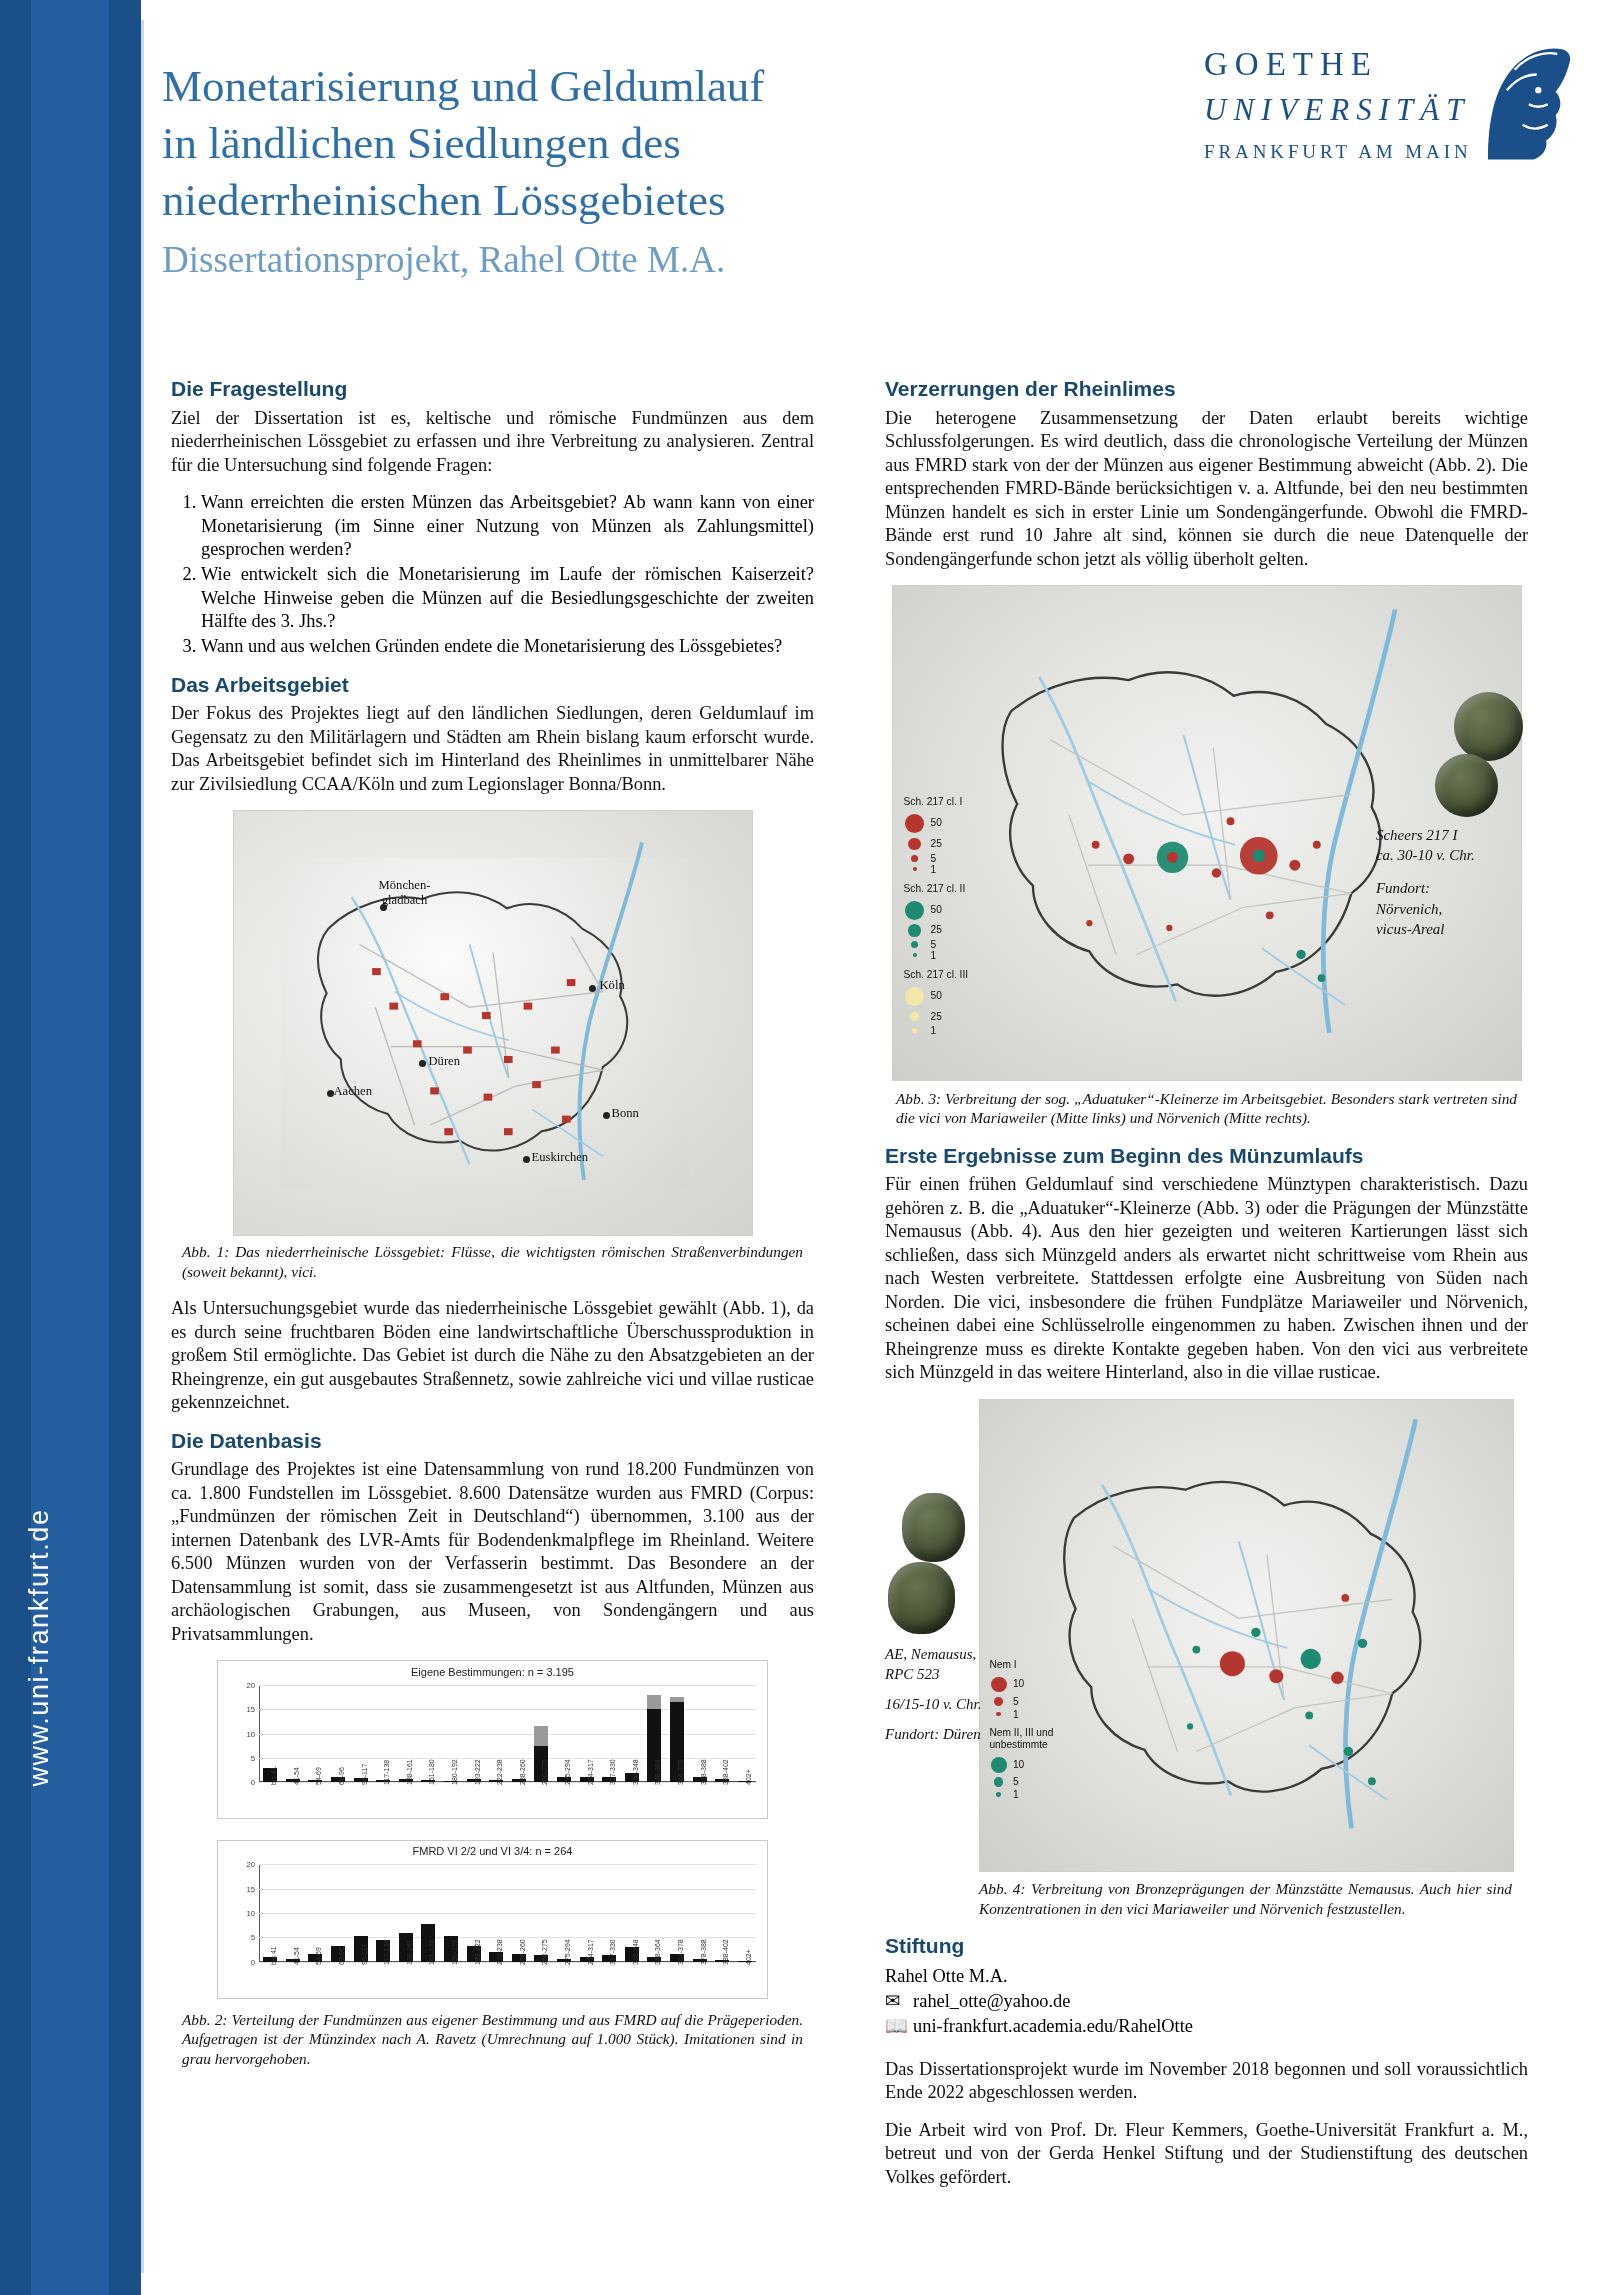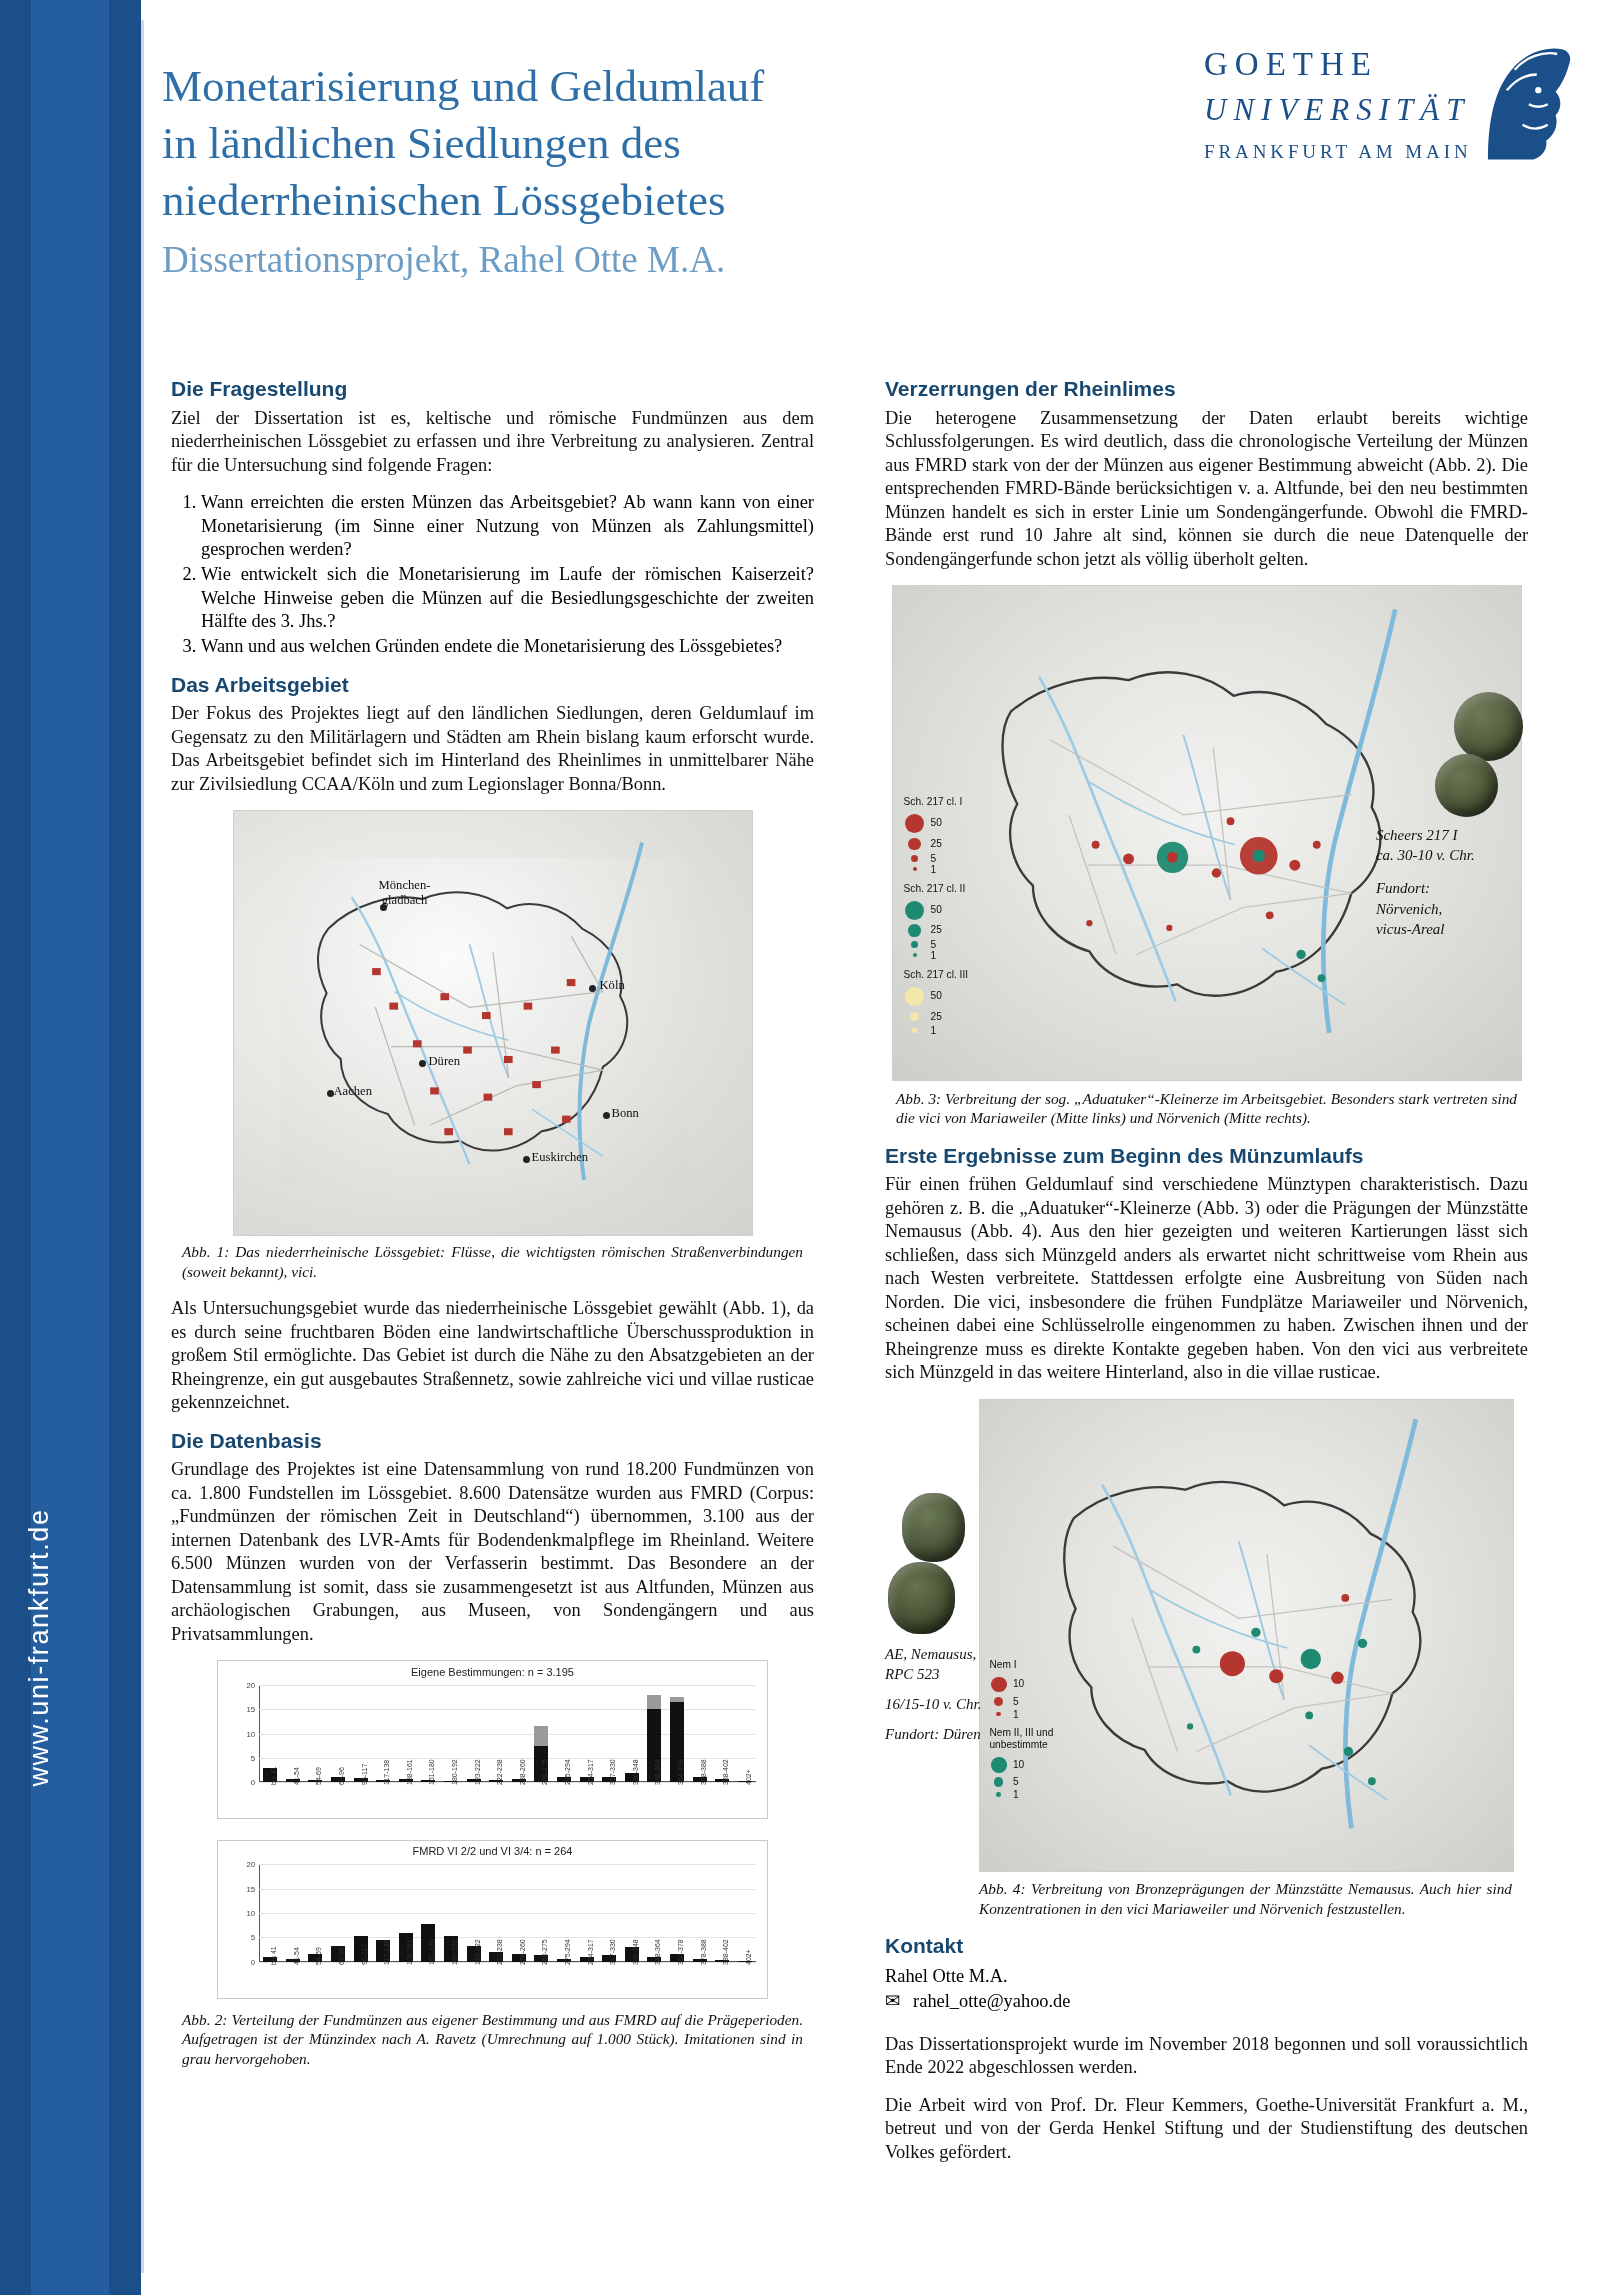--- a/index.html
+++ b/index.html
@@ -580,25 +580,29 @@
         <div>RPC 523</div>
         <div style="height:9.4px;"></div>
         <div>16/15-10 v. Chr.</div>
         <div style="height:9.4px;"></div>
         <div>Fundort: Düren</div>
       </div>
 
       <div class="cap" style="margin:7.8px 0 15.7px 94px;width:533px;">Abb. 4: Verbreitung von Bronzeprägungen der Münzstätte Nemausus. Auch hier sind Konzentrationen in den vici Mariaweiler und Nörvenich festzustellen.</div>
     </div>
 
-    <h2 class="sec">Kontakt</h2>
+    <h2 class="sec">Stiftung</h2>
     <div class="kontakt-line">Rahel Otte M.A.</div>
     <div class="kontakt-line">
       <span class="ic">✉</span>
       <span class="plain">rahel_otte@yahoo.de</span>
     </div>
+    <div class="kontakt-line">
+      <span class="ic">📖</span>
+      <span class="plain">uni-frankfurt.academia.edu/RahelOtte</span>
+    </div>
     <div style="height:19px;"></div>
     <p class="body">Das Dissertationsprojekt wurde im November 2018 begonnen und soll voraussichtlich Ende 2022 abgeschlossen werden.</p>
     <p class="body">Die Arbeit wird von Prof. Dr. Fleur Kemmers, Goethe-Universität Frankfurt a. M., betreut und von der Gerda Henkel Stiftung und der Studienstiftung des deutschen Volkes gefördert.</p>
   </div>
 
 </div>
 
 
 </body></html>

